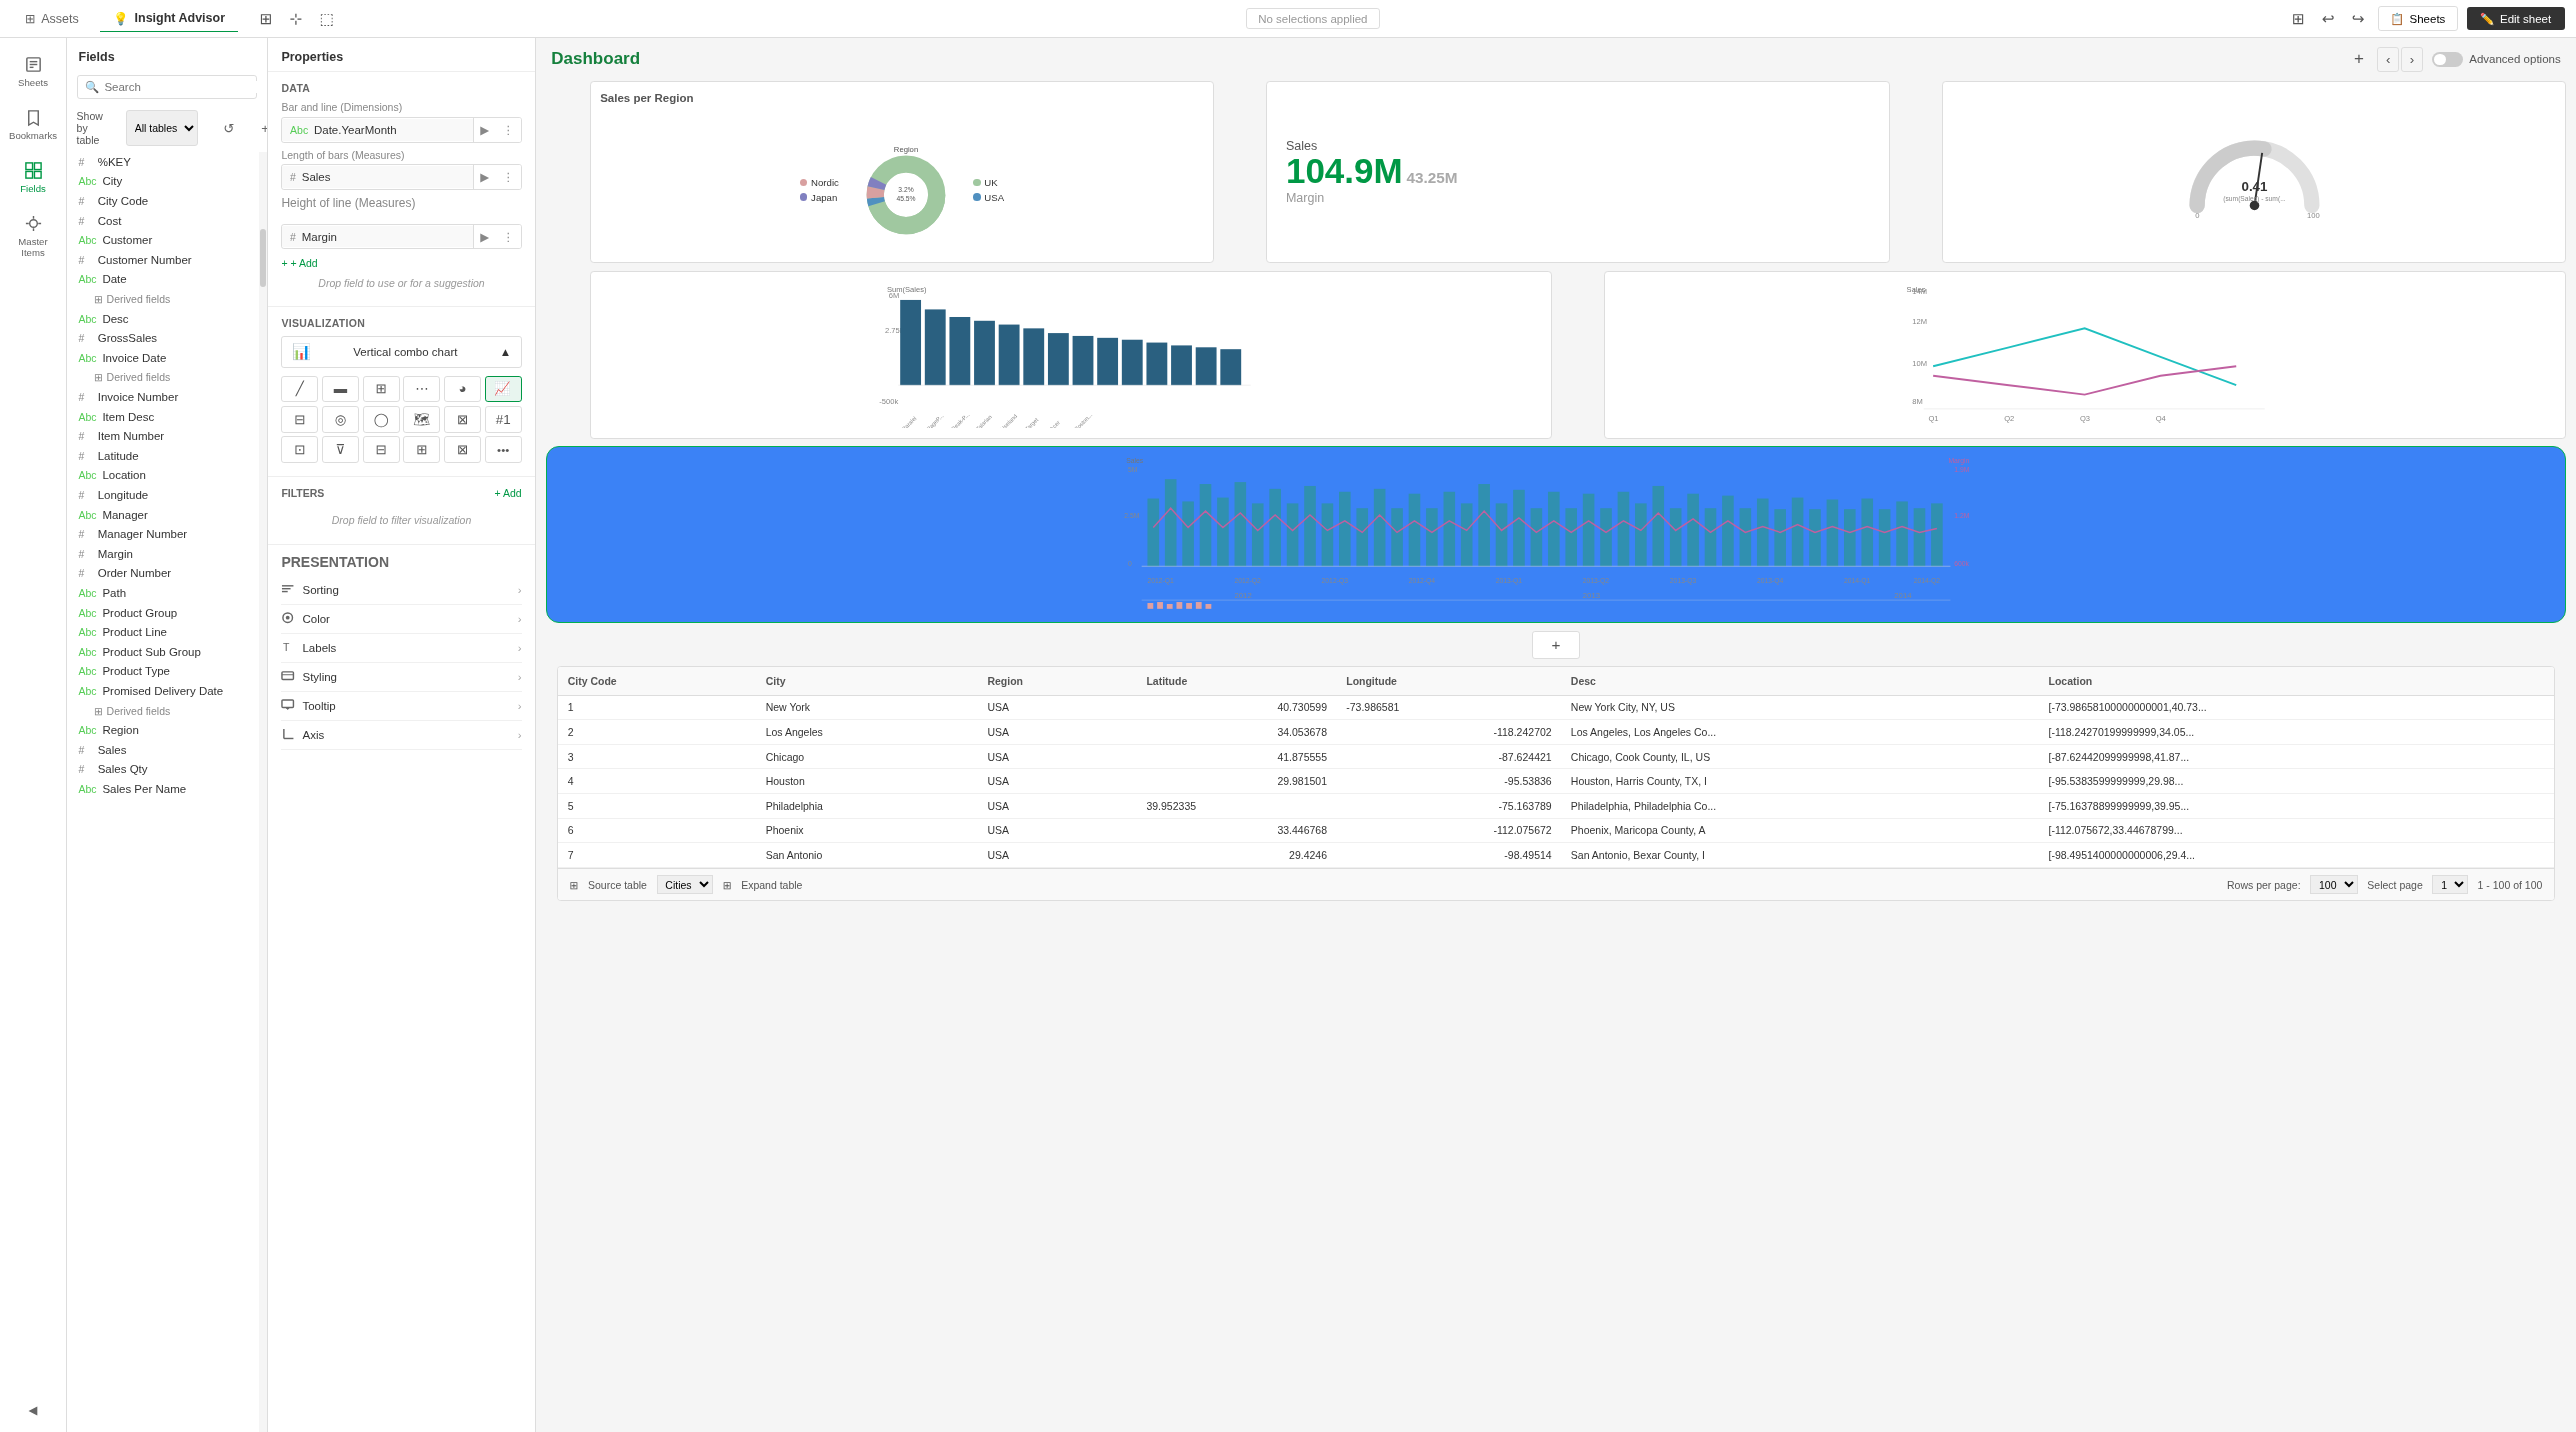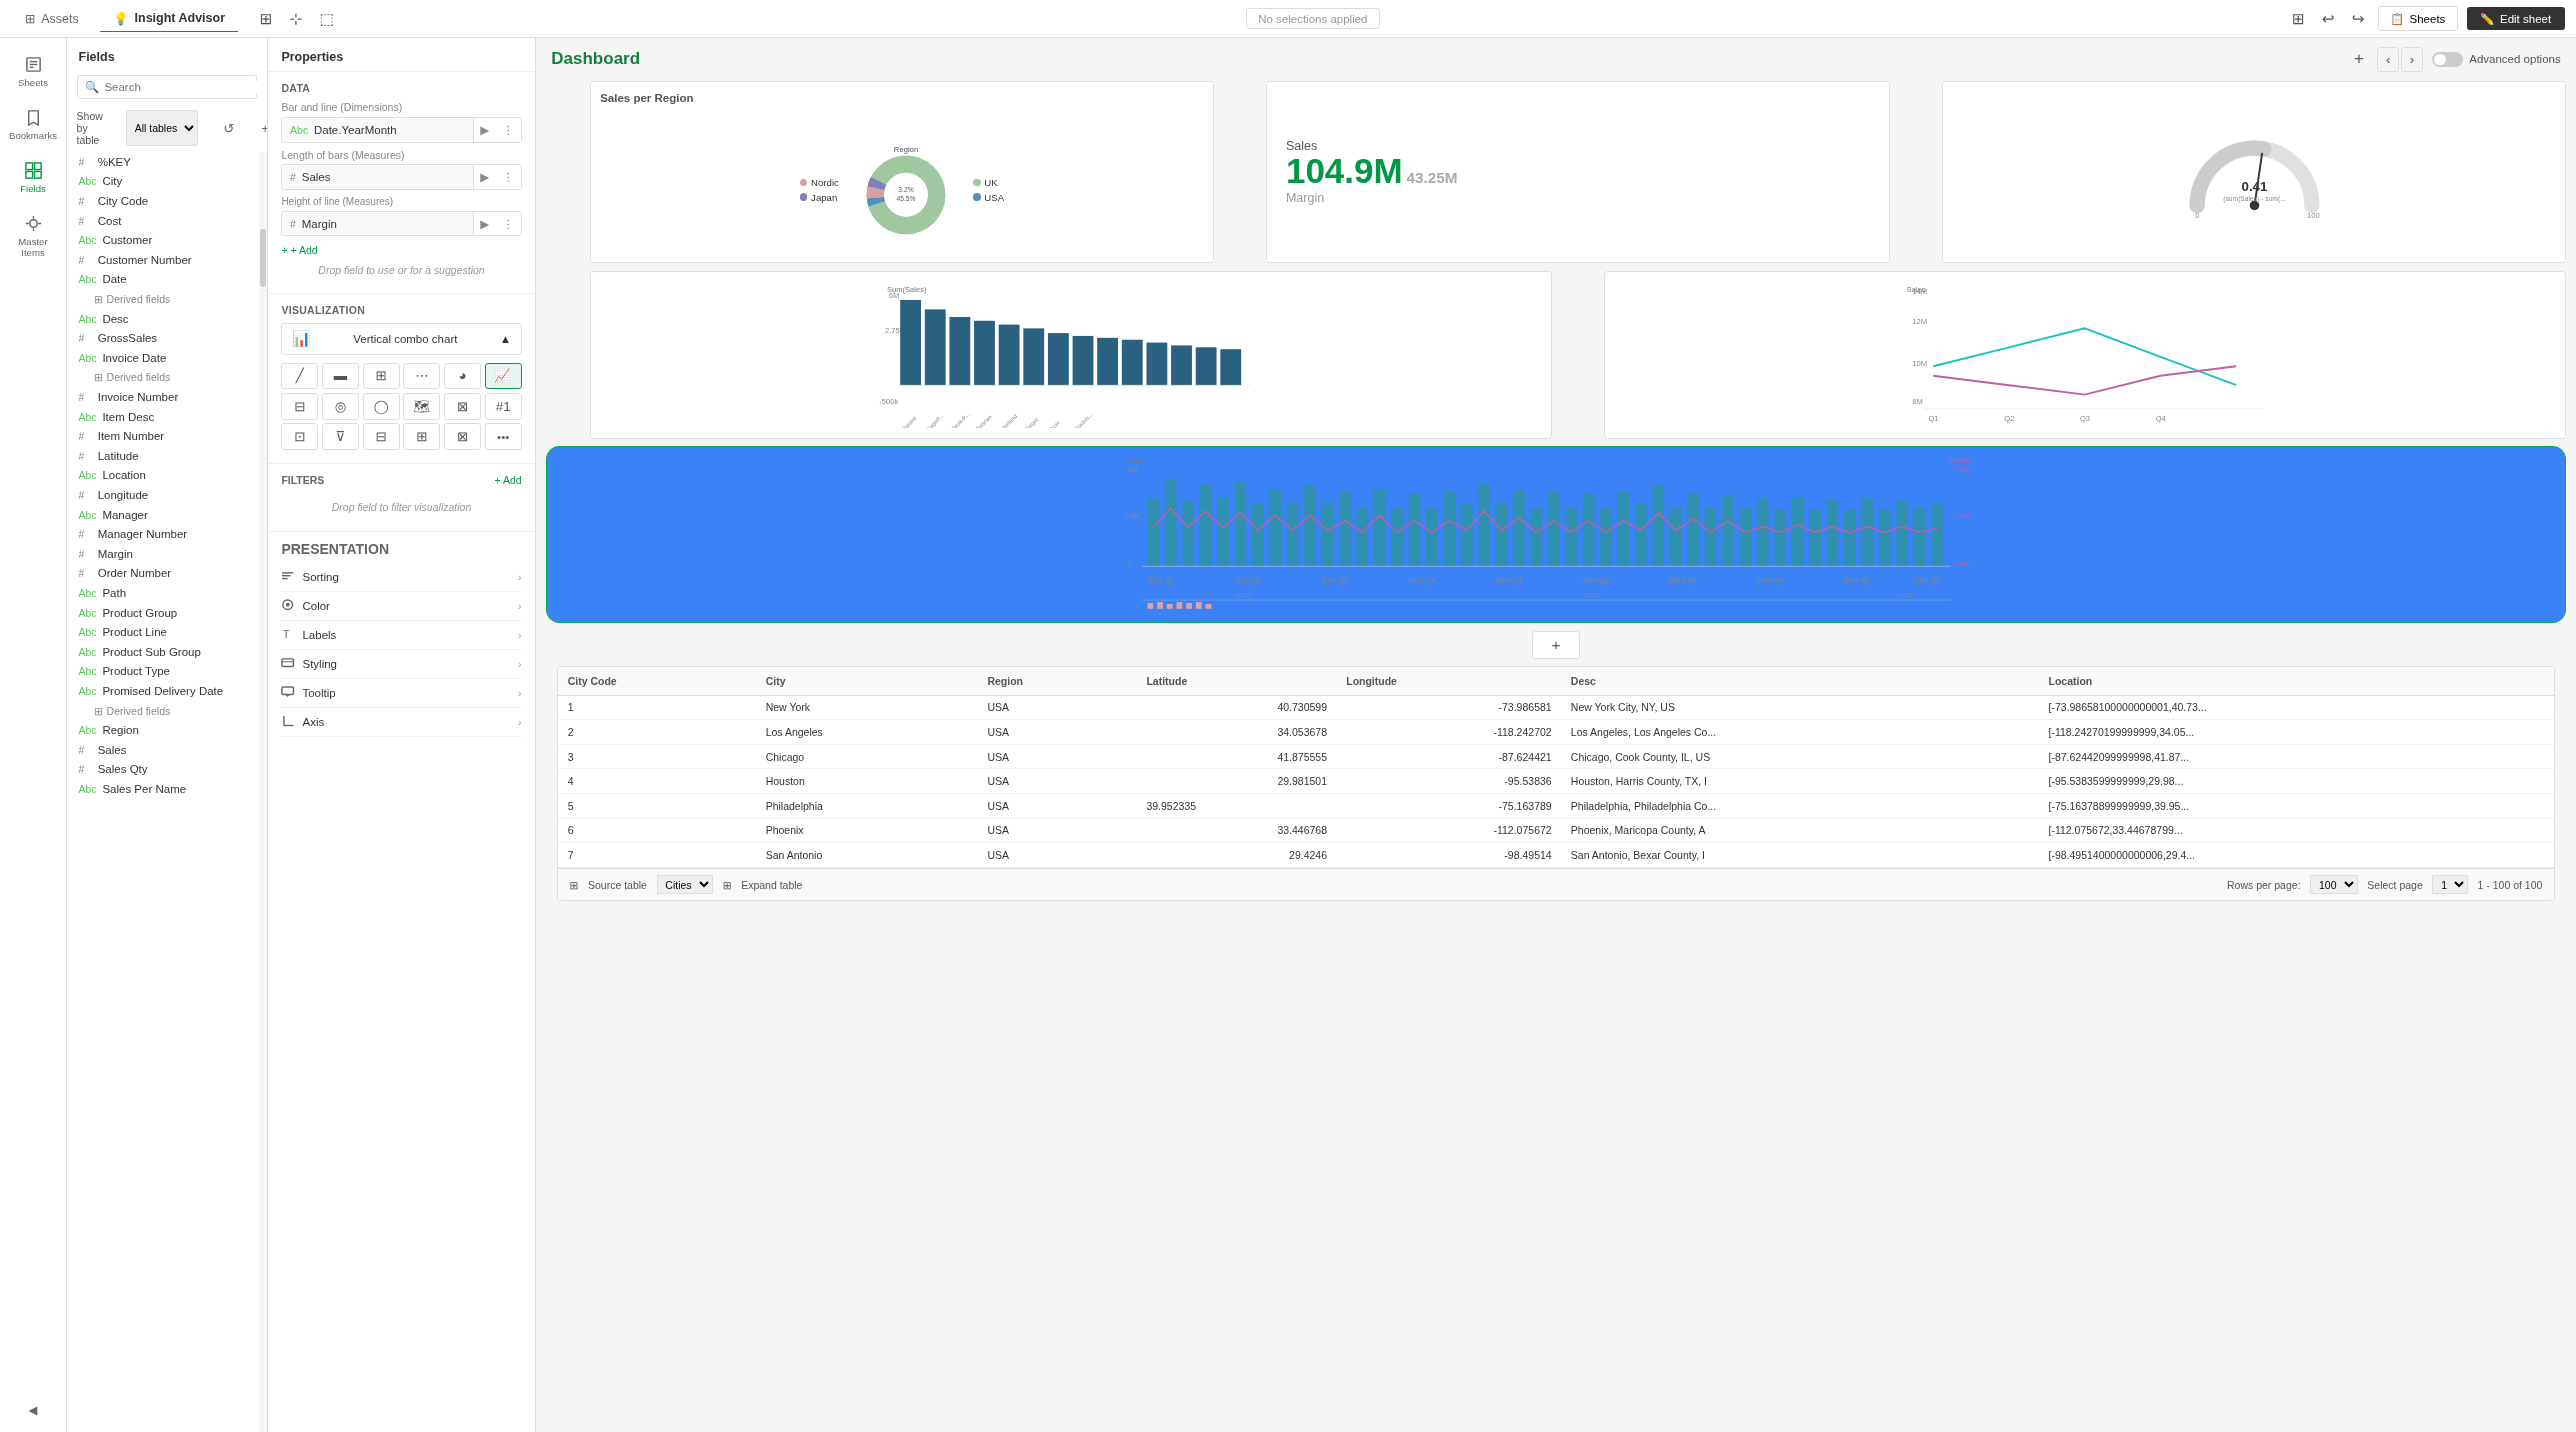--- a/index.html
+++ b/index.html
@@ -386,21 +386,21 @@
           <div class="prop-field-content">
             <span style="color:#888;font-size:10.5px;">#</span>
             <span>Sales</span>
           </div>
           <div class="prop-field-actions">
             <button class="prop-field-action">▶</button>
             <button class="prop-field-action">⋮</button>
           </div>
         </div>
 
-        <div style="font-size:10px;color:#888;margin-bottom:4px;margin-top:5.8px;">Height of line (Measures)</div>
+        <div style="font-size:12px;color:#888;margin-bottom:14px;margin-top:5.8px;">Height of line (Measures)</div>
         <div class="prop-field-row">
           <div class="prop-field-content">
             <span style="color:#888;font-size:10.5px;">#</span>
             <span>Margin</span>
           </div>
           <div class="prop-field-actions">
             <button class="prop-field-action">▶</button>
             <button class="prop-field-action">⋮</button>
           </div>
         </div>
@@ -793,21 +793,21 @@
                 <th>Desc</th>
                 <th>Location</th>
               </tr>
             </thead>
             <tbody id="table-body">
             <tr>
     <td>1</td>
     <td>New York</td>
     <td>USA</td>
     <td style="text-align:right;">40.730599</td>
-    <td style="text-align:right;">-73.986581</td>
+    <td style="text-align:left;">-73.986581</td>
     <td>New York City, NY, US</td>
     <td>[-73.98658100000000001,40.73...</td>
   </tr>
                 <tr>
     <td>2</td>
     <td>Los Angeles</td>
     <td>USA</td>
     <td style="text-align:right;">34.053678</td>
     <td style="text-align:right;">-118.242702</td>
     <td>Los Angeles, Los Angeles Co...</td>

